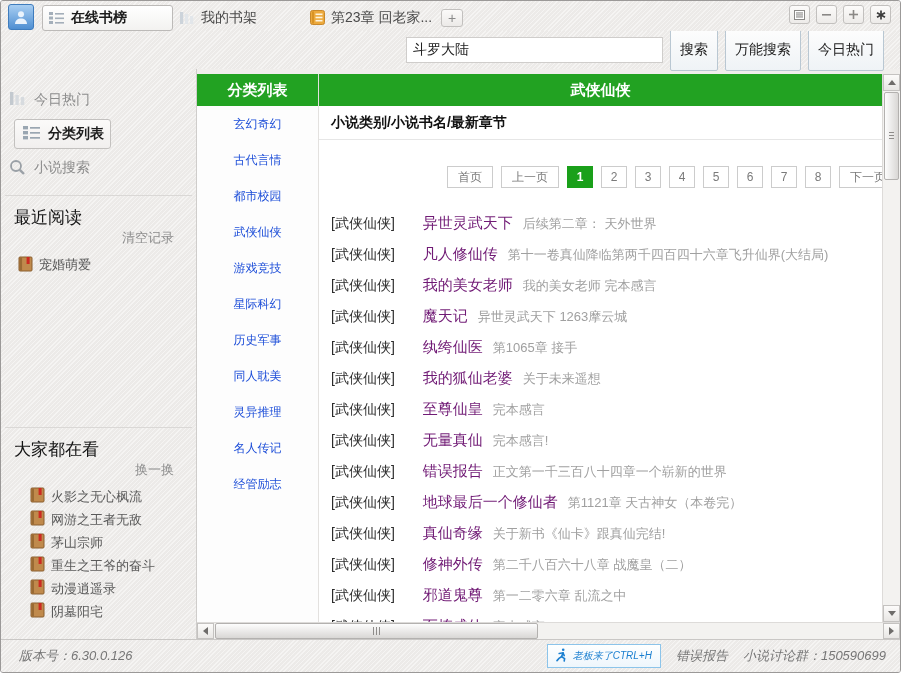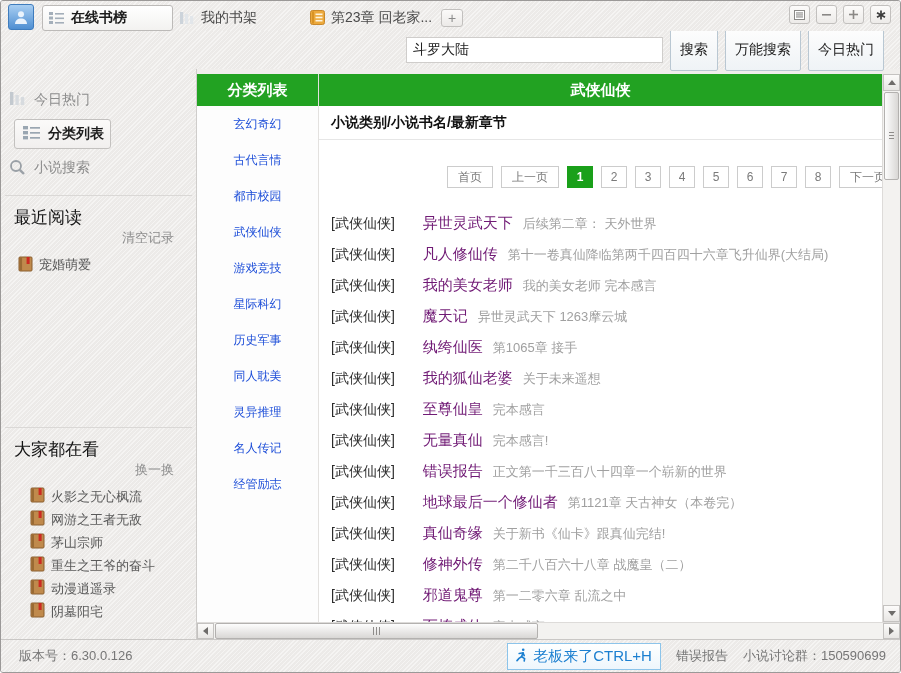--- a/index.html
+++ b/index.html
@@ -113,24 +113,24 @@
     border-bottom:5px solid #6e6c6a; }
   .tri-down { width:0; height:0; border-left:4px solid transparent; border-right:4px solid transparent;
     border-top:5px solid #6e6c6a; }
   .tri-left { width:0; height:0; border-top:4px solid transparent; border-bottom:4px solid transparent;
     border-right:5px solid #6e6c6a; }
   .tri-right { width:0; height:0; border-top:4px solid transparent; border-bottom:4px solid transparent;
     border-left:5px solid #6e6c6a; }
 
   
   .statusbar { height:33px; flex:0 0 33px; border-top:1px solid #c9c7c5; display:flex; align-items:center;
-    padding:0 14px 0 18px; font-size:13px; color:#767676; }
+    padding:0 14px 0 18px; font-size:13px; color:#767676;font-style:italic; }
   .status-right { margin-left:auto; display:flex; align-items:center; gap:15px; }
   .boss-btn { display:flex; align-items:center; gap:5px; padding:3px 8px; border:1px solid #8cc4ea;
-    background:linear-gradient(#feffff,#eef6fc); color:#1b7fd0; font-size:15px; }
+    background:linear-gradient(#feffff,#eef6fc); color:#1b7fd0; font-size:10px; }
 </style>
 </head>
 <body>
 
 <div class="window">
 
   <div class="titlebar textured">
     <div class="avatar">
       <svg width="16" height="16" viewBox="0 0 16 16">
           <circle cx="8" cy="5.2" r="3" fill="#eaf3fc"></circle>

